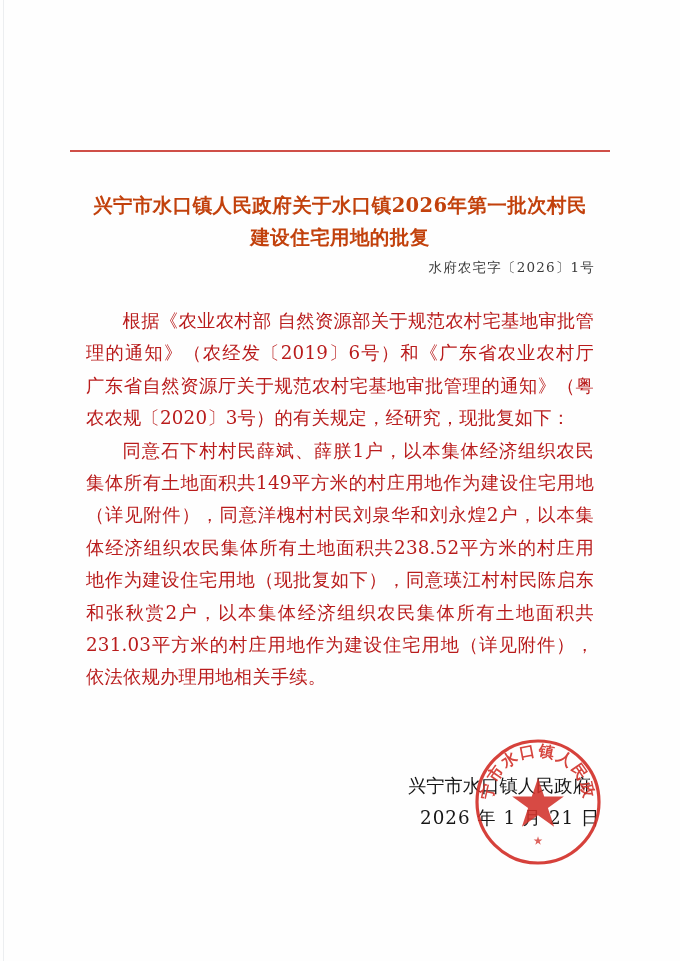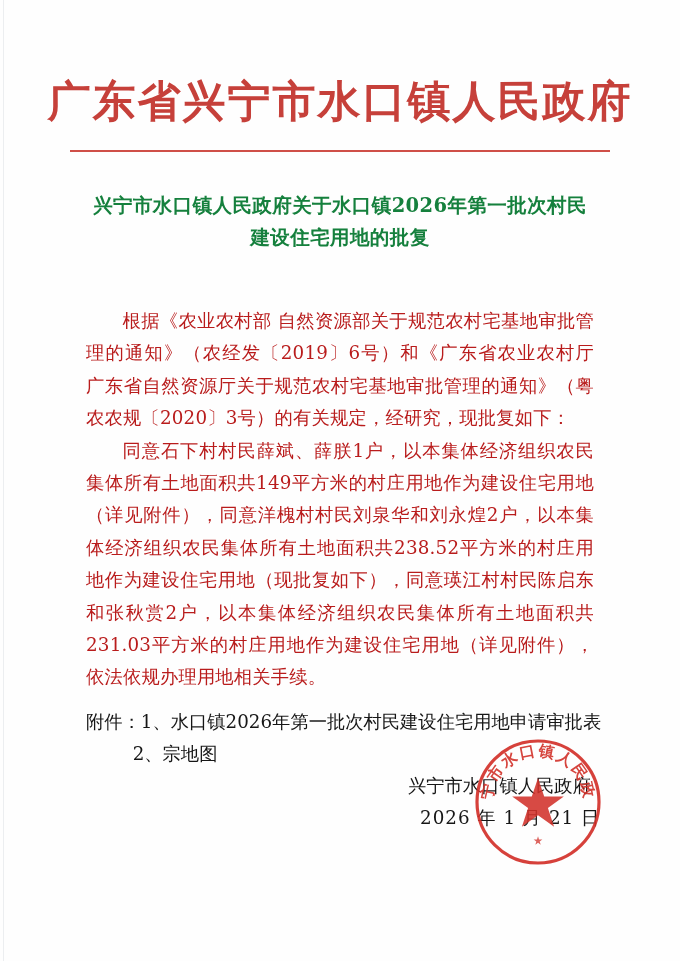--- a/index.html
+++ b/index.html
@@ -57,21 +57,21 @@
   
   .doc-title {
     position: absolute;
     left: 88px;
     top: 190px;
     width: 504px;
     text-align: center;
     font-size: 19.5px;
     font-weight: 700;
     line-height: 1.65;
-    color: #15803d;
+    color: #c2410c;
     letter-spacing: 0.4px;
   }
 
   
   .doc-number {
     position: absolute;
     left: 0;
     top: 259px;
     width: 595px;
     text-align: right;
@@ -147,37 +147,31 @@
   }
   .seal svg { display: block; }
 </style>
 </head>
 <body>
 
 <div class="page">
 
   <div class="scan-edge-left"></div>
 
-  <div class="masthead">
-    <div class="masthead-title">广东省兴宁市水口镇人民政府</div>
-  </div>
   <div class="masthead-rule"></div>
 
   <div class="doc-title">兴宁市水口镇人民政府关于水口镇2026年第一批次村民建设住宅用地的批复</div>
 
+  <div class="doc-number">水府农宅字〔2026〕1号</div>
 
   <div class="body-text">
     <p>根据《农业农村部 自然资源部关于规范农村宅基地审批管理的通知》（农经发〔2019〕6号）和《广东省农业农村厅 广东省自然资源厅关于规范农村宅基地审批管理的通知》（粤农农规〔2020〕3号）的有关规定，经研究，现批复如下：</p>
     <p>同意石下村村民薛斌、薛朕1户，以本集体经济组织农民集体所有土地面积共149平方米的村庄用地作为建设住宅用地（详见附件），同意洋槐村村民刘泉华和刘永煌2户，以本集体经济组织农民集体所有土地面积共238.52平方米的村庄用地作为建设住宅用地（现批复如下），同意瑛江村村民陈启东和张秋赏2户，以本集体经济组织农民集体所有土地面积共231.03平方米的村庄用地作为建设住宅用地（详见附件），依法依规办理用地相关手续。</p>
   </div>
 
-  <div class="attachments">
-    <div class="att-line"><span>附件：</span><span>1、水口镇2026年第一批次村民建设住宅用地申请审批表</span></div>
-    <div class="att-line att-indent"><span>2、宗地图</span></div>
-  </div>
 
   <div class="signature">
     <div class="sig-org">兴宁市水口镇人民政府</div>
     <div class="sig-date">2026 年 1 月 21 日</div>
   </div>
 
   <div class="seal">
     <svg width="132" height="132" viewBox="0 0 132 132" aria-hidden="true">
       <defs>
         <path id="sealArc" d="M 20,66 A 46,46 0 0 1 112,66" fill="none"></path>

